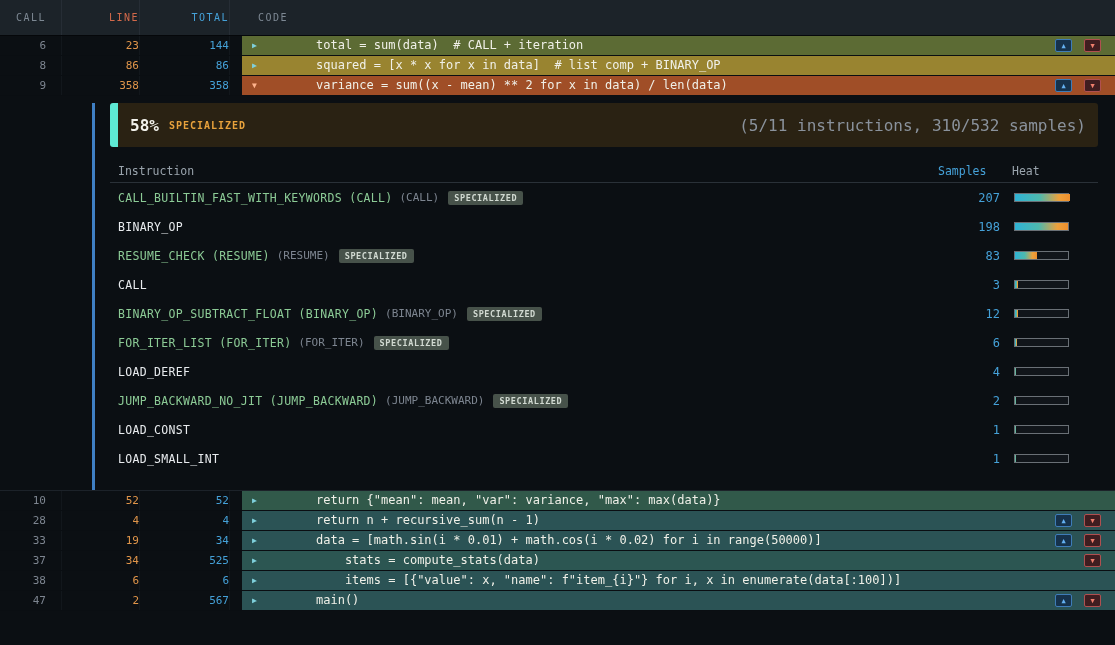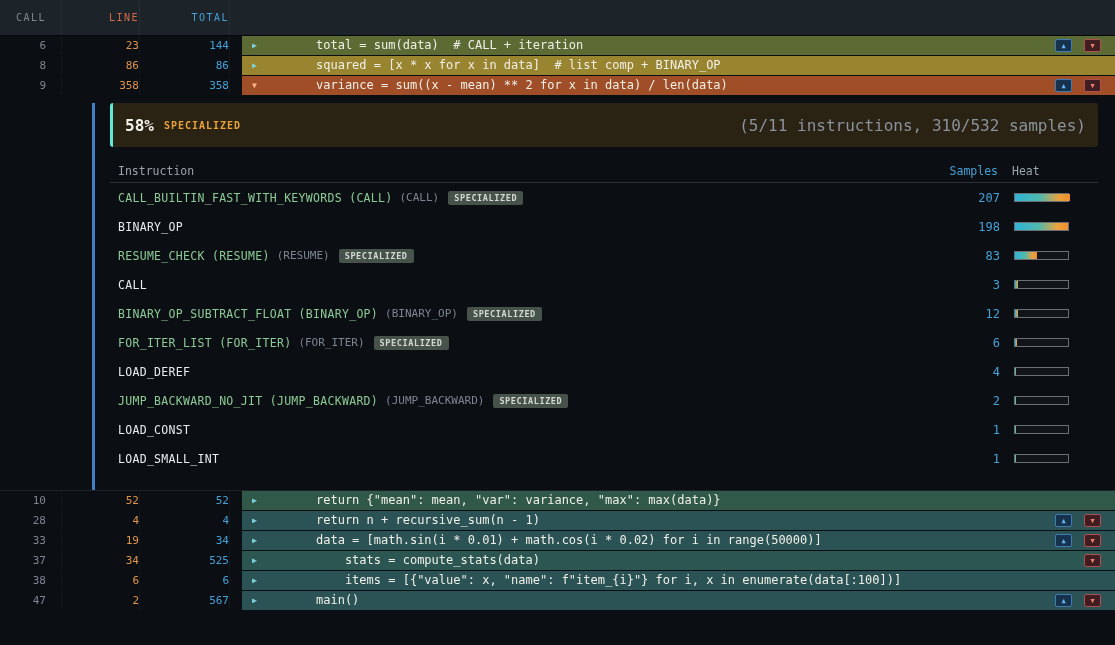--- a/index.html
+++ b/index.html
@@ -39,33 +39,33 @@
              cursor:pointer; font-family:inherit; }
   .nav-btn.up   { background:#16324c; border:1px solid #3e7cb8; color:#64b0f0; }
   .nav-btn.down { background:#3f1d20; border:1px solid #b05050; color:#f0806e; }
 
   
   .panel { position:relative; background:#0b0f13; border-bottom:1px solid #1c2229; }
   .panel-accent { position:absolute; left:92px; top:0; bottom:0; width:3px; background:#3f7fc4; }
   .panel-inner { margin:7px 17px 0 110px; padding-bottom:17px; }
   .summary {
     display:flex; align-items:center; height:44px; background:#2a2213;
-    border-left:3px solid #5eead4; border-radius:3px; padding:0 12px;
+    border-left:8px solid #5eead4; border-radius:3px; padding:0 12px;
   }
   .pct { font-size:16px; font-weight:bold; color:#f2f2ec; }
   .sp-label { font-size:10px; font-weight:bold; color:#e8a23c; letter-spacing:1px; margin-left:10px; }
   .meta { margin-left:auto; font-size:16px; color:#8a929c; }
 
   .instr-header {
     display:flex; align-items:center; height:24px; margin-top:12px;
     border-bottom:1px solid #2a3138; font-size:11.5px; color:#9aa4ad;
     padding-left:8px; padding-right:29px;
   }
   .ih-name { flex:1; }
-  .ih-samples { width:60px; text-align:right; color:#45a1d8; margin-right:14px; }
+  .ih-samples { width:60px; text-align:left; color:#45a1d8; margin-right:14px; }
   .ih-heat { width:57px; }
 
   .instr-row { display:flex; align-items:center; height:29px; padding-left:8px; padding-right:29px;
                font-size:11.5px; }
   .iname { font-weight:normal; color:#e8ebee; letter-spacing:0.3px; }
   .iname.spec { color:#8ccb96; }
   .ibase { color:#7d8590; margin-left:7px; font-size:11px; }
   .badge { margin-left:9px; background:#47524a; color:#d2dad2; font-size:8.5px; letter-spacing:0.6px;
            padding:2px 6px; border-radius:2px; font-weight:bold; }
   .ispacer { flex:1; }
@@ -76,20 +76,21 @@
 </head>
 <body>
 
 <div class="app">
 
   <div class="grid-row table-header">
     <div class="hcell h-line">CALL</div>
     <div class="hcell h-self">LINE</div>
     <div class="hcell h-total">TOTAL</div>
     <div class="hcell h-gap"></div>
+    <div class="hcell h-code">CODE</div>
   </div>
 
   <div id="top-rows">
   <div class="grid-row code-row">
     <div class="gut gline">6</div>
     <div class="gut gself">23</div>
     <div class="gut gtotal">144</div>
     <div class="ggap"></div>
     <div class="codecell" style="background: rgb(92, 107, 52);">
       <span class="xarrow" style="color: rgb(127, 208, 220);">▶</span>

